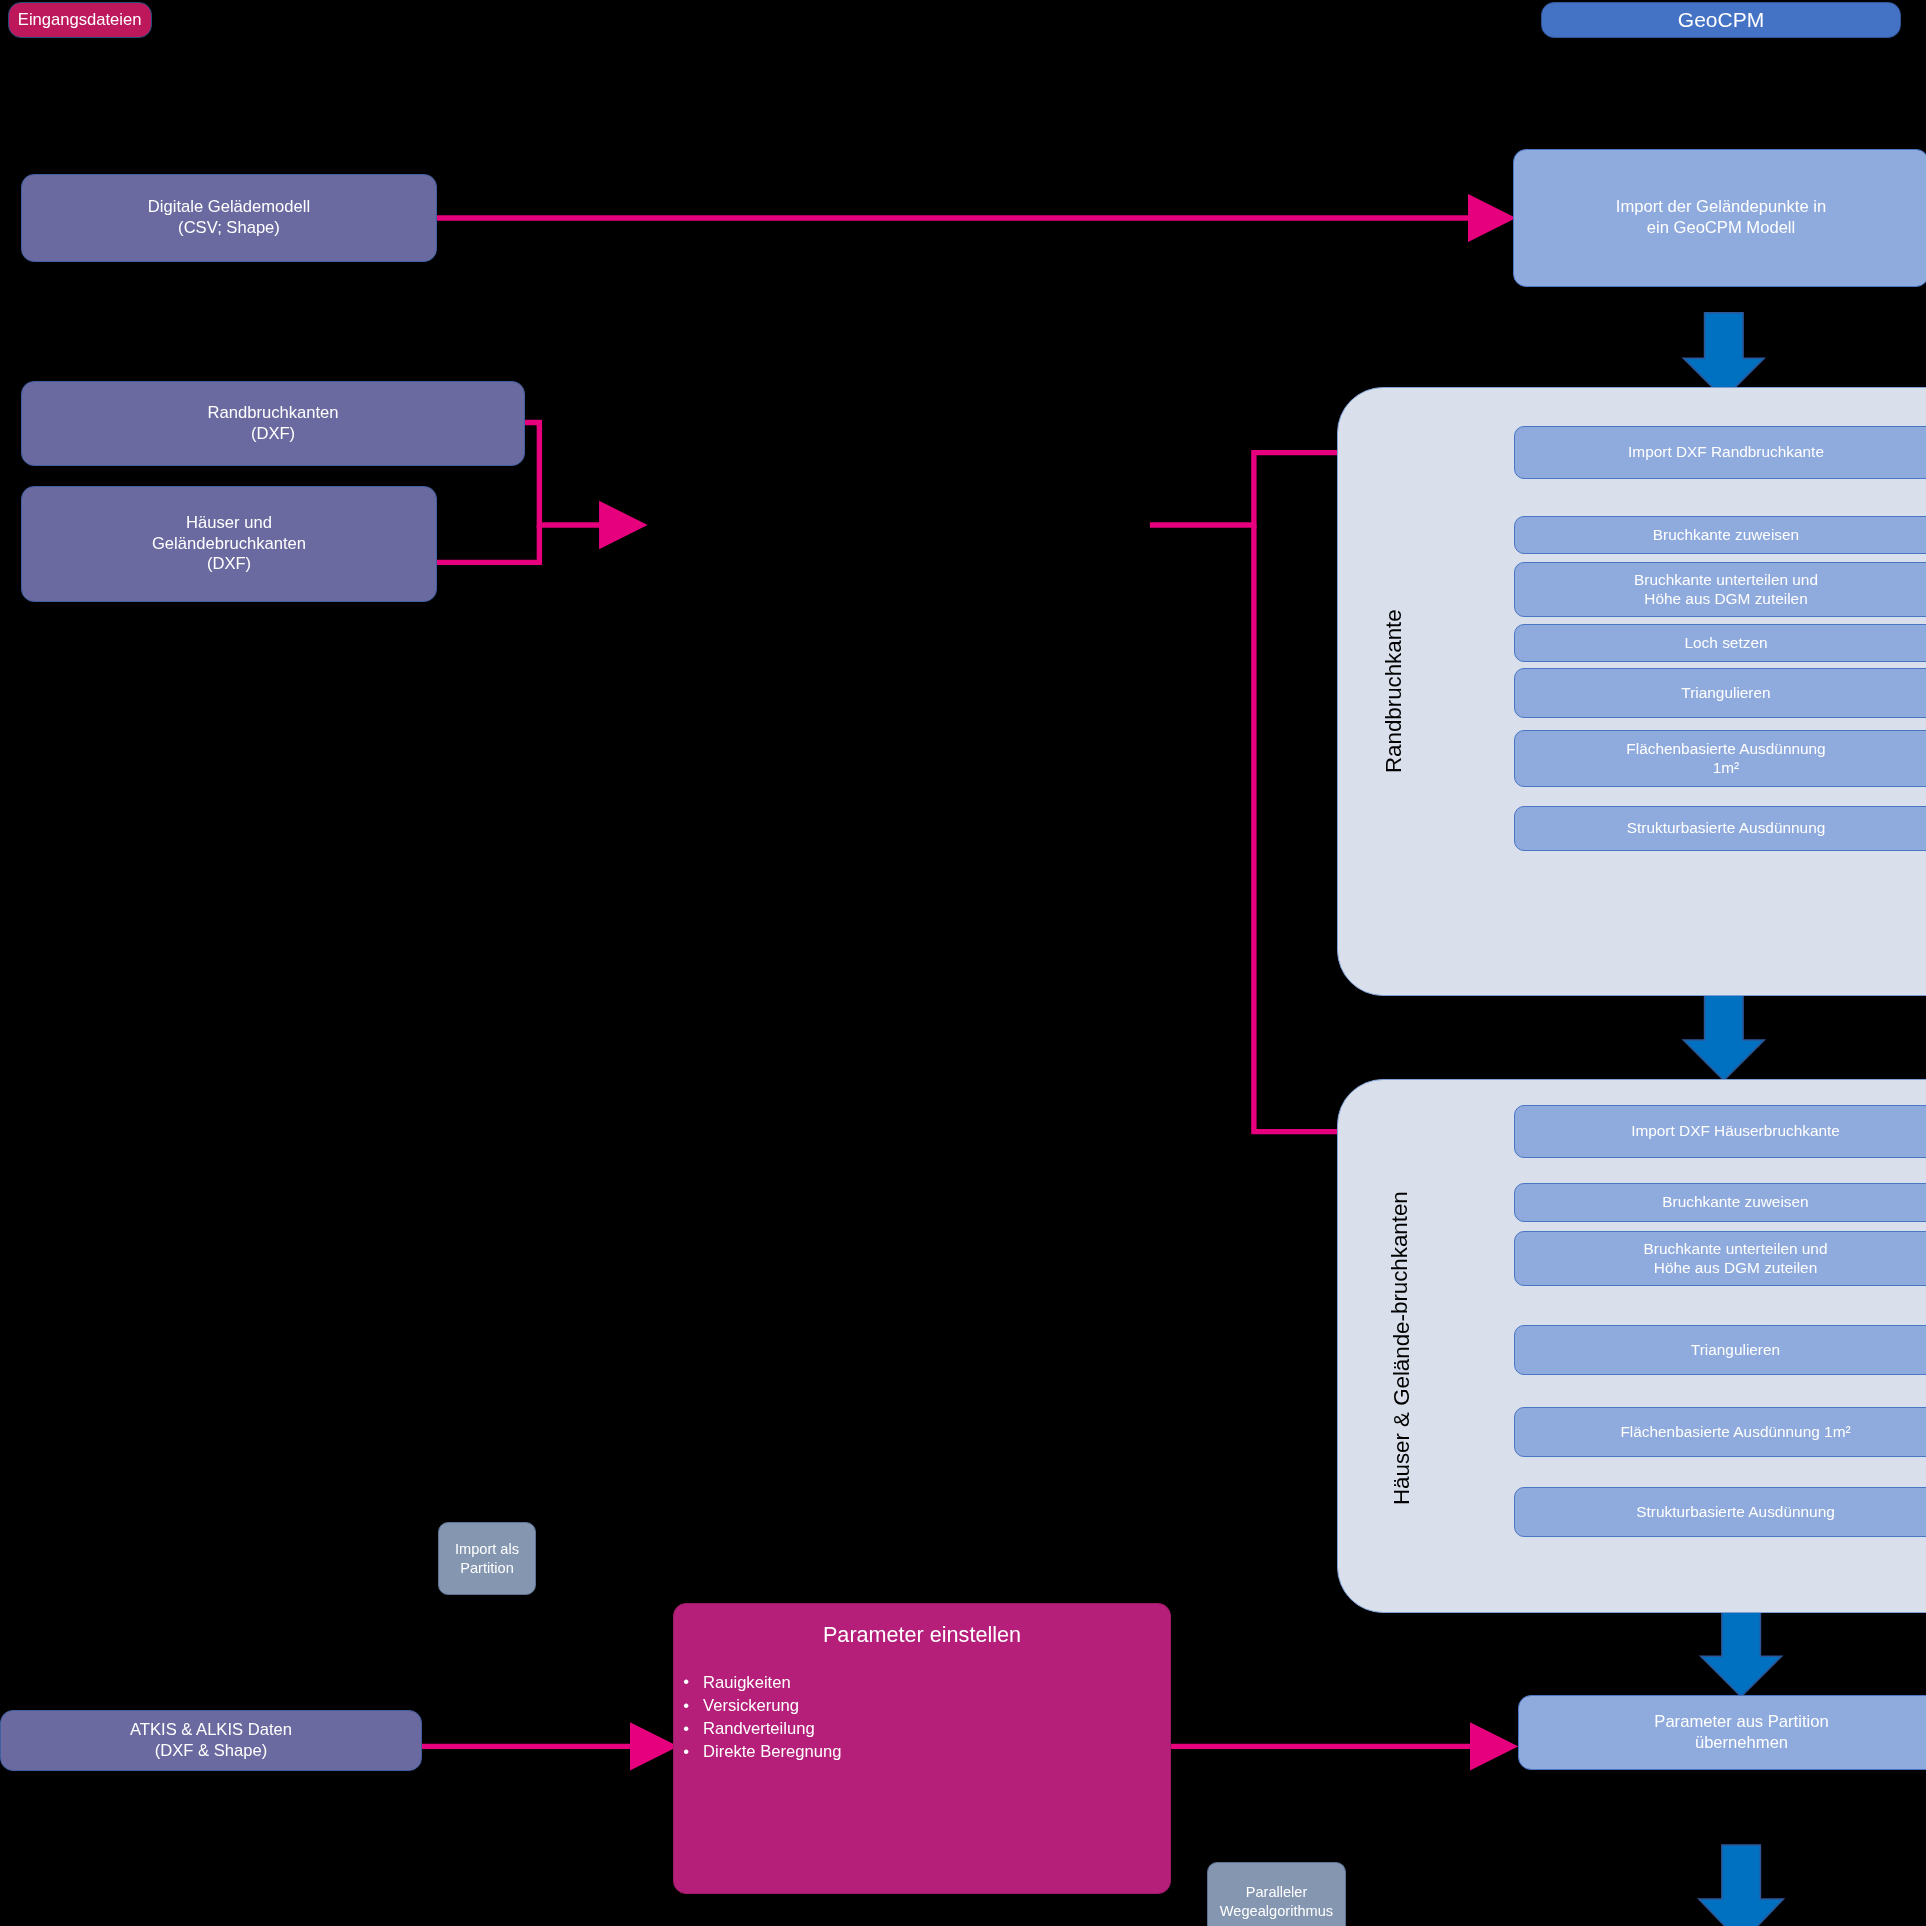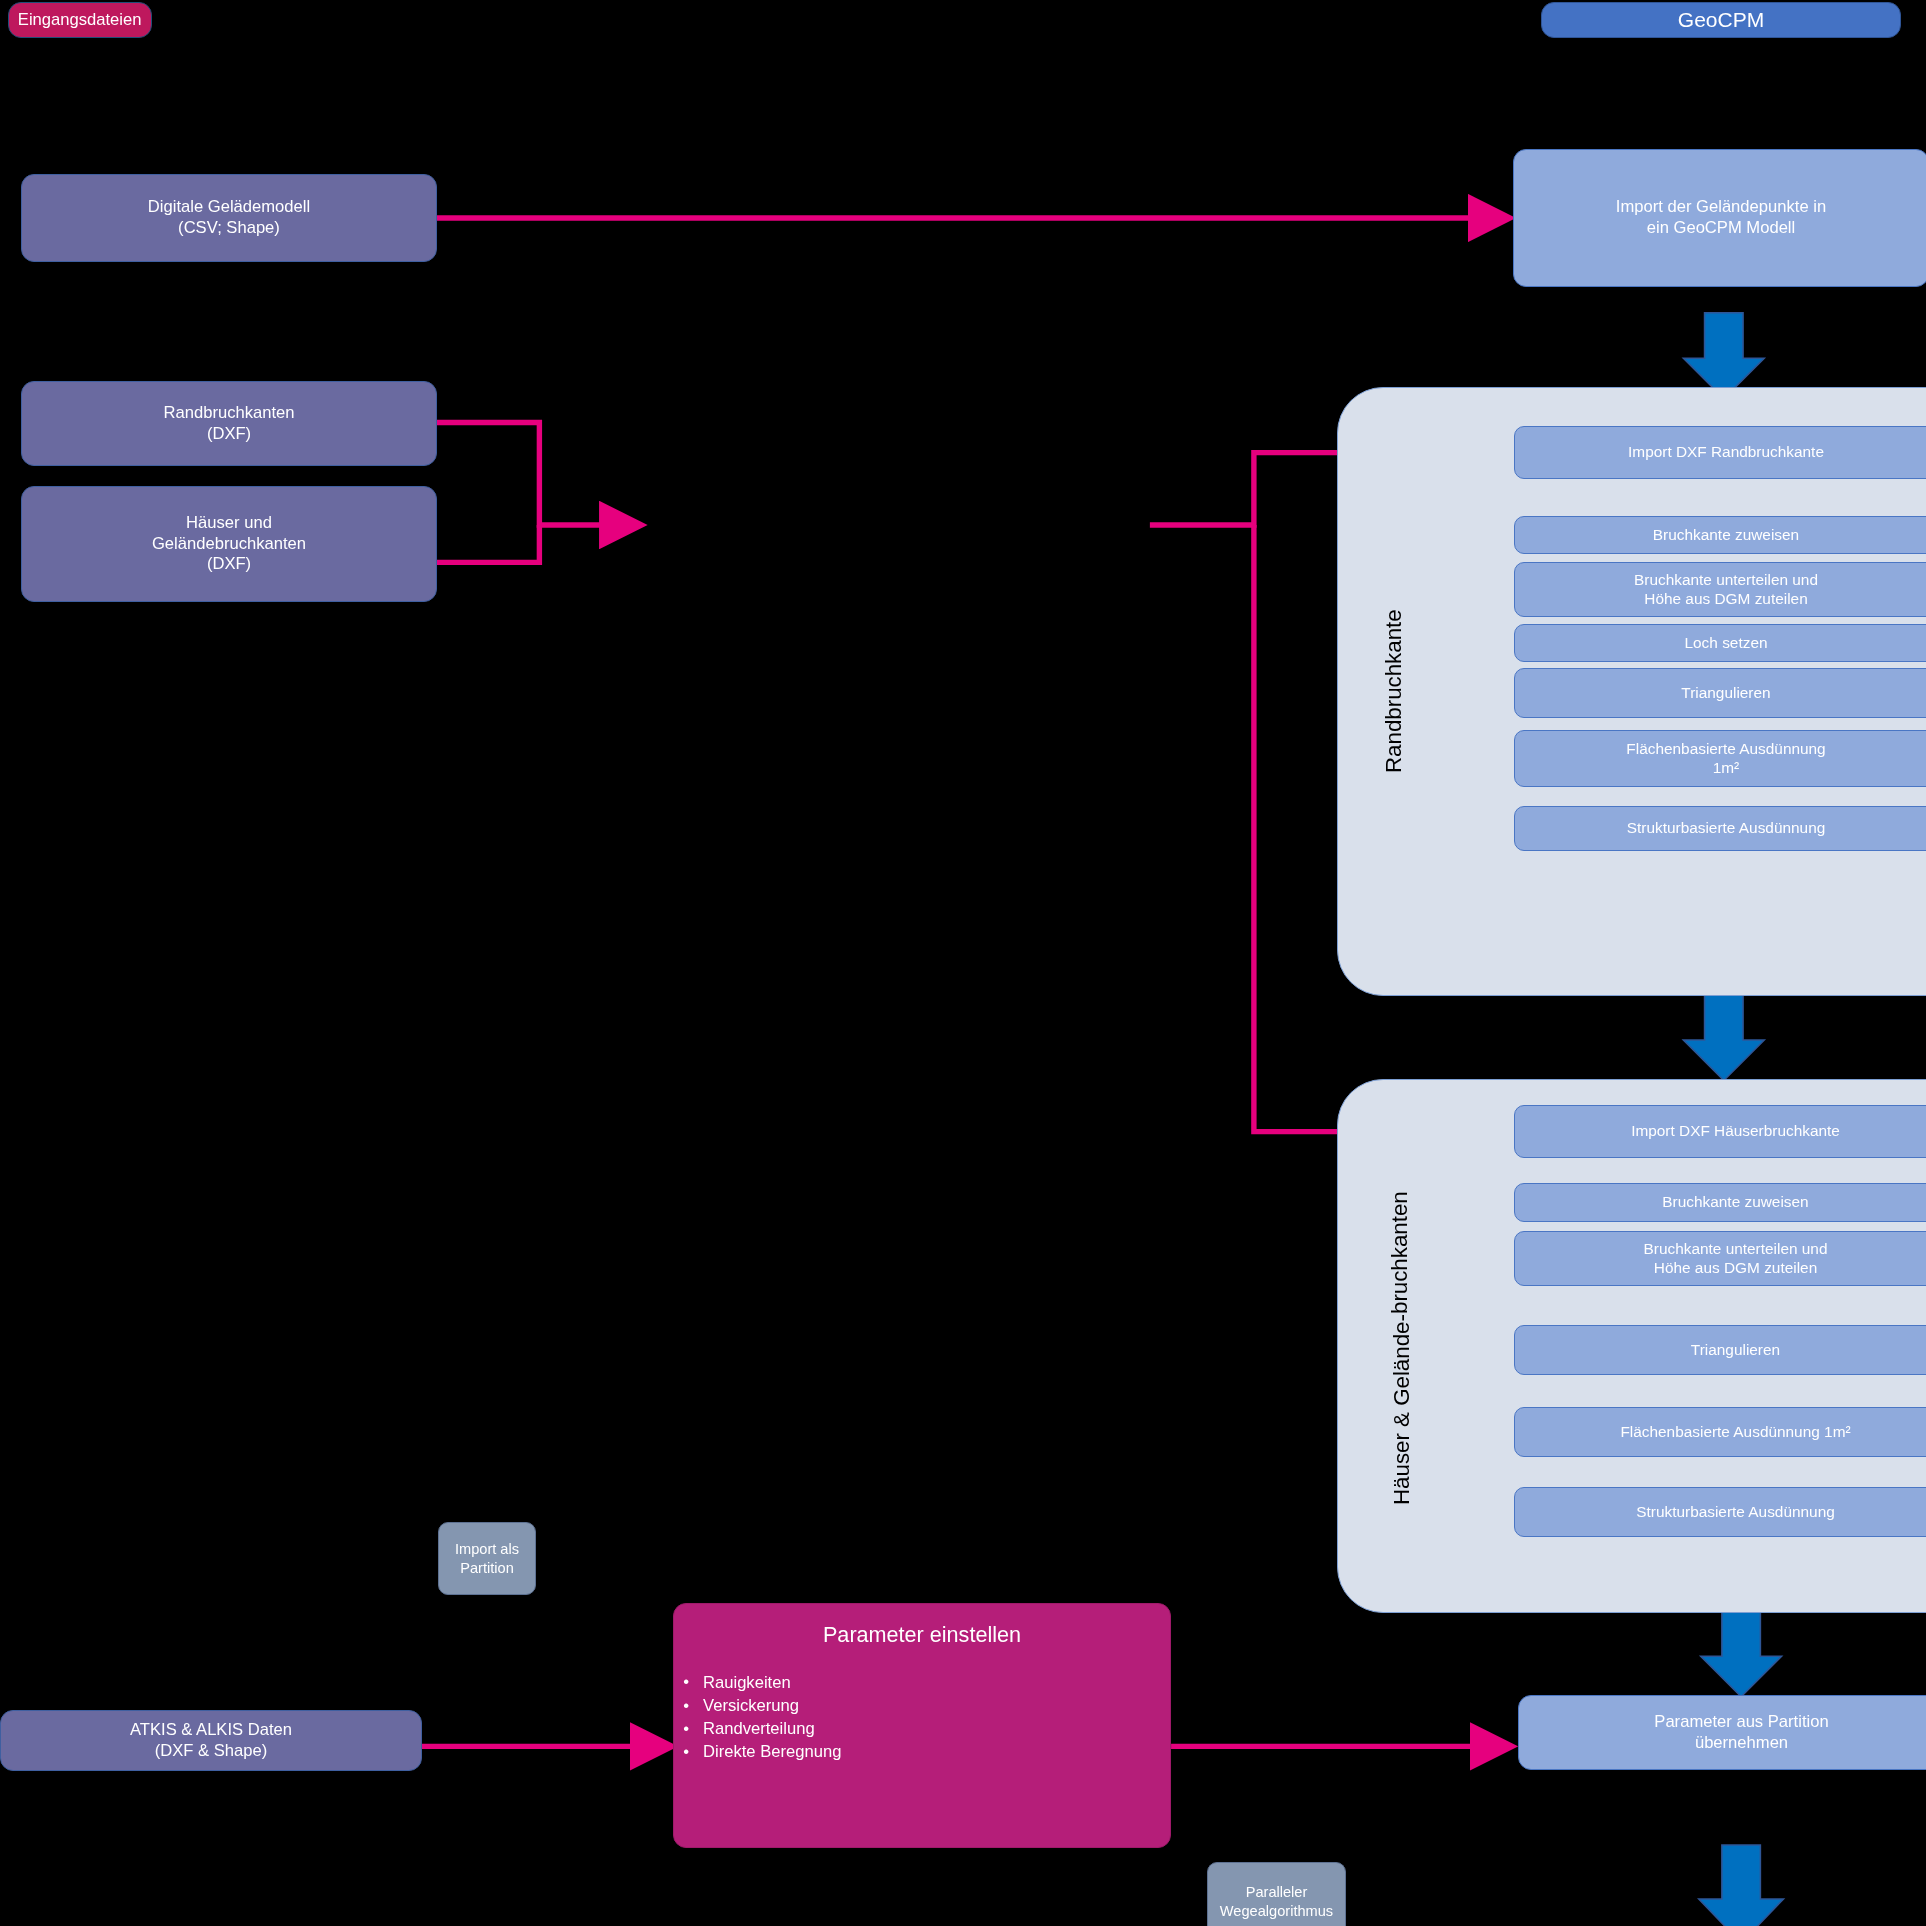--- a/index.html
+++ b/index.html
@@ -88,21 +88,21 @@
 
   <div class="node" style="left:1541px;top:2.3px;width:360px;height:36px;background:#4472C4;border-color:#2f5597;font-size:21px;">
     <span class="ttl">GeoCPM</span>
   </div>
 
   <div class="node" style="left:21px;top:174px;width:416px;height:88px;background:#6A6AA0;font-size:16.6px;">
     <span>Digitale Gelädemodell</span>
     <span>(CSV; Shape)</span>
   </div>
 
-  <div class="node" style="left:21px;top:381px;width:416px;height:85px;background:#6A6AA0;font-size:16.6px;">
+  <div class="node" style="left:21px;top:381px;width:504px;height:85px;background:#6A6AA0;font-size:16.6px;">
     <span>Randbruchkanten</span>
     <span>(DXF)</span>
   </div>
 
   <div class="node" style="left:21px;top:486px;width:416px;height:116px;background:#6A6AA0;font-size:16.6px;">
     <span>Häuser und</span>
     <span>Geländebruchkanten</span>
     <span>(DXF)</span>
   </div>
 
@@ -175,21 +175,21 @@
     <span>Import als</span>
     <span>Partition</span>
   </div>
 
   <div class="node" style="left:1207px;top:1830px;width:139px;height:79px;background:#8496B0;border-color:#5d7192;
               border-radius:10px;font-size:14.6px;margin-top:32px;">
     <span>Paralleler</span>
     <span>Wegealgorithmus</span>
   </div>
 
-  <div class="node" style="left:673px;top:1603px;width:498px;height:245px;background:#B51E79;border-color:#9e1a6a;
+  <div class="node" style="left:673px;top:1603px;width:498px;height:291px;background:#B51E79;border-color:#9e1a6a;
               font-size:21.6px;justify-content:flex-start;padding-top:17.7px;">
     <span>Parameter einstellen</span>
     <ul class="bul" style="margin-top:22.3px;width:100%;font-size:16.6px;">
       <li>Rauigkeiten</li>
       <li>Versickerung</li>
       <li>Randverteilung</li>
       <li>Direkte Beregnung</li>
     </ul>
   </div>
 

